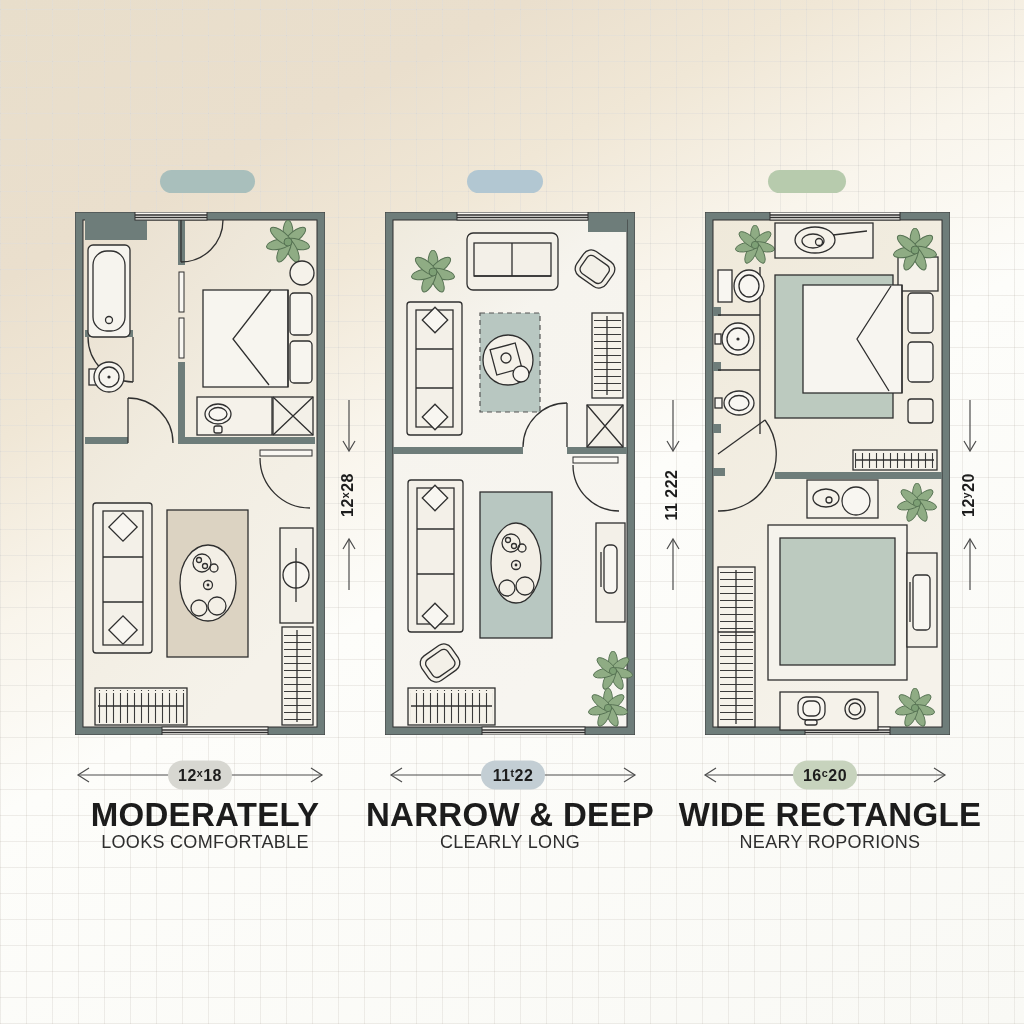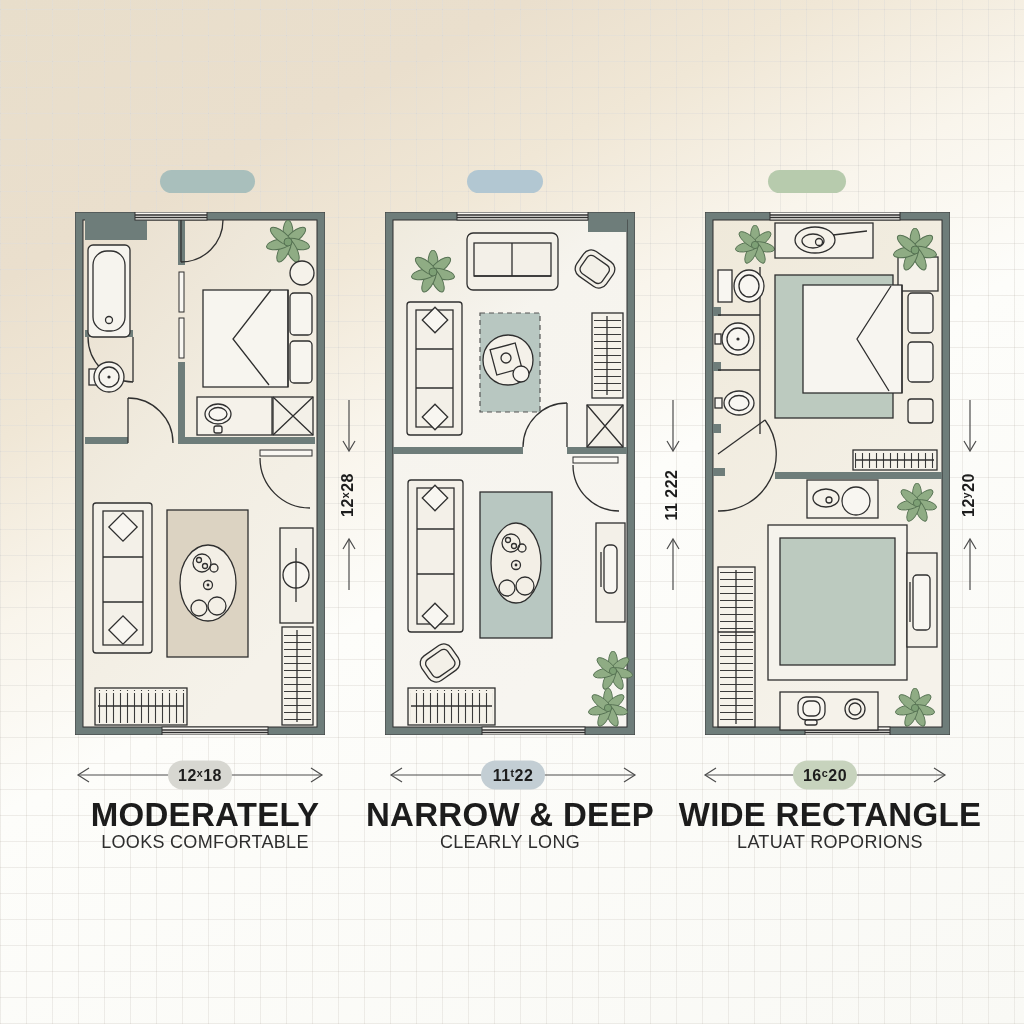--- a/index.html
+++ b/index.html
@@ -452,15 +452,15 @@
   <svg class="plan" style="left:702px;top:760px;" width="246" height="30" viewBox="0 0 246 30">
     <path d="M3,15 H243" class="dim"></path>
     <path d="M14,8 L3,15 L14,22" class="dim"></path>
     <path d="M232,8 L243,15 L232,22" class="dim"></path>
     <rect x="91" y="0.5" width="64" height="29" rx="14.5" fill="#c7d3bd"></rect>
     <text x="123" y="21" text-anchor="middle" class="dimtext">16ᶜ20</text>
   </svg>
 
   <div class="caption" style="left:670px;top:800px;">
     <div class="cap-title">WIDE RECTANGLE</div>
-    <div class="cap-sub">LATUAT ROPORIONS</div>
+    <div class="cap-sub">NEARY ROPORIONS</div>
   </div>
 </div>
 
 </body></html>

